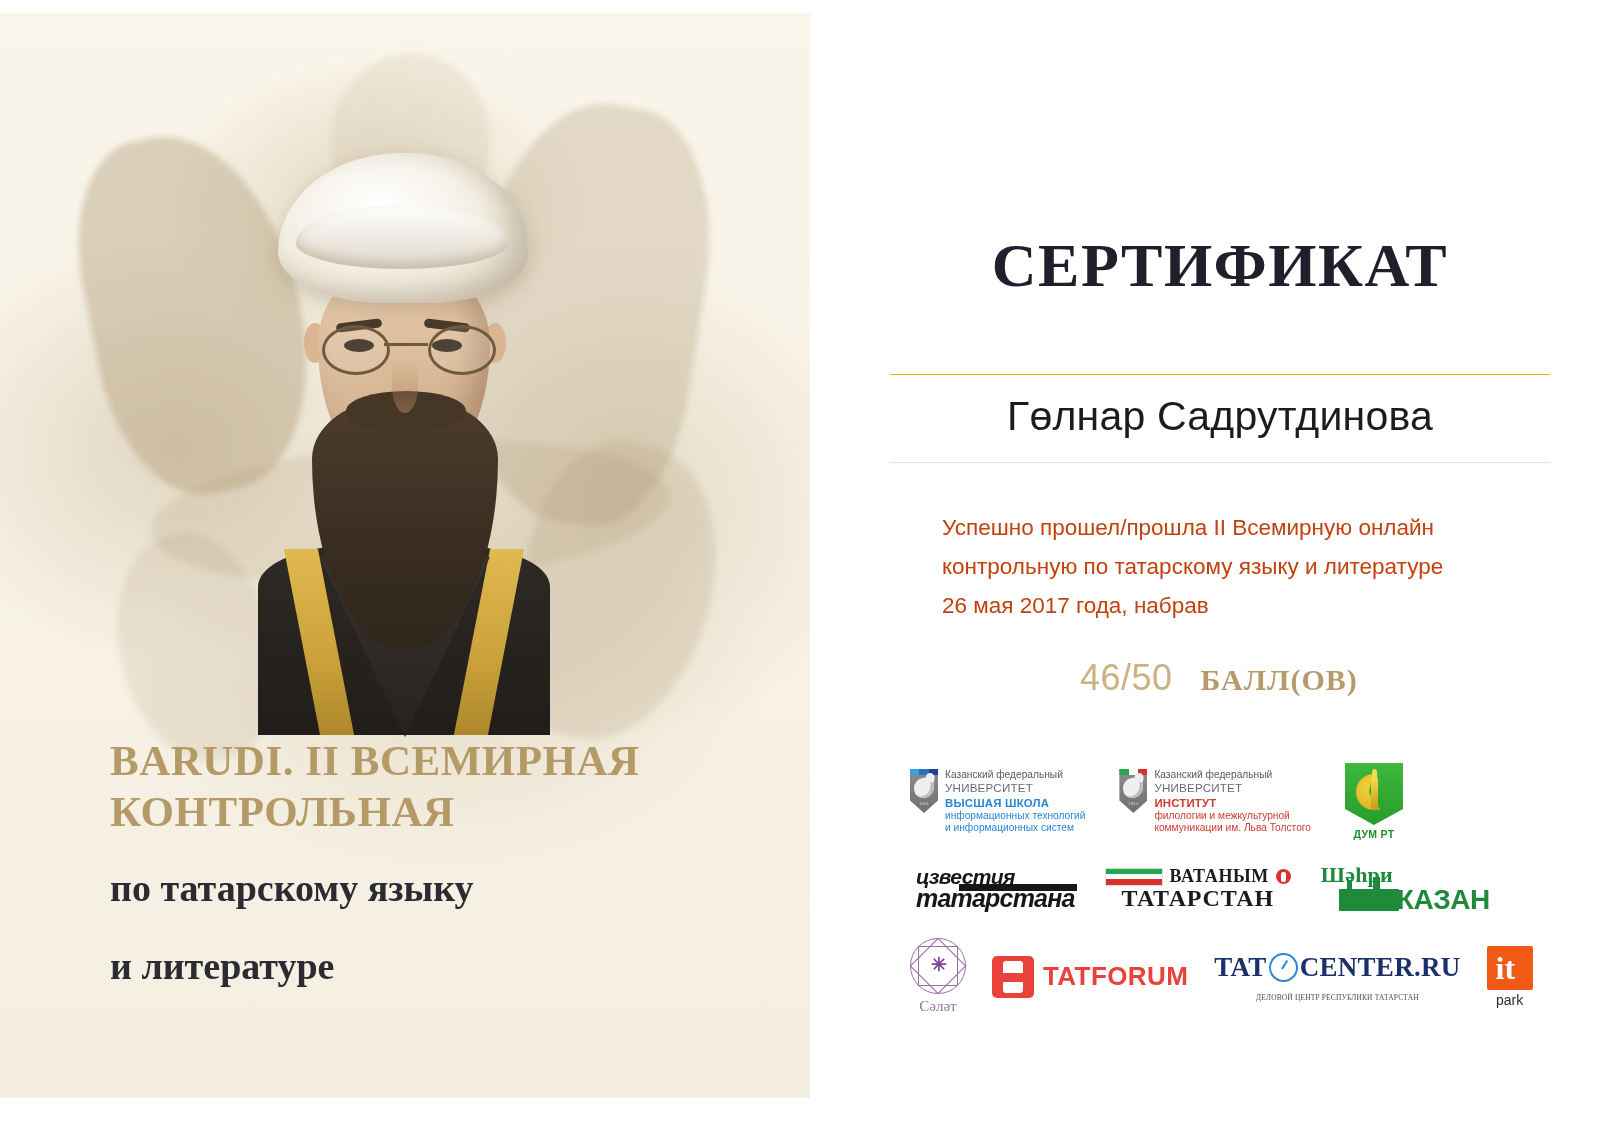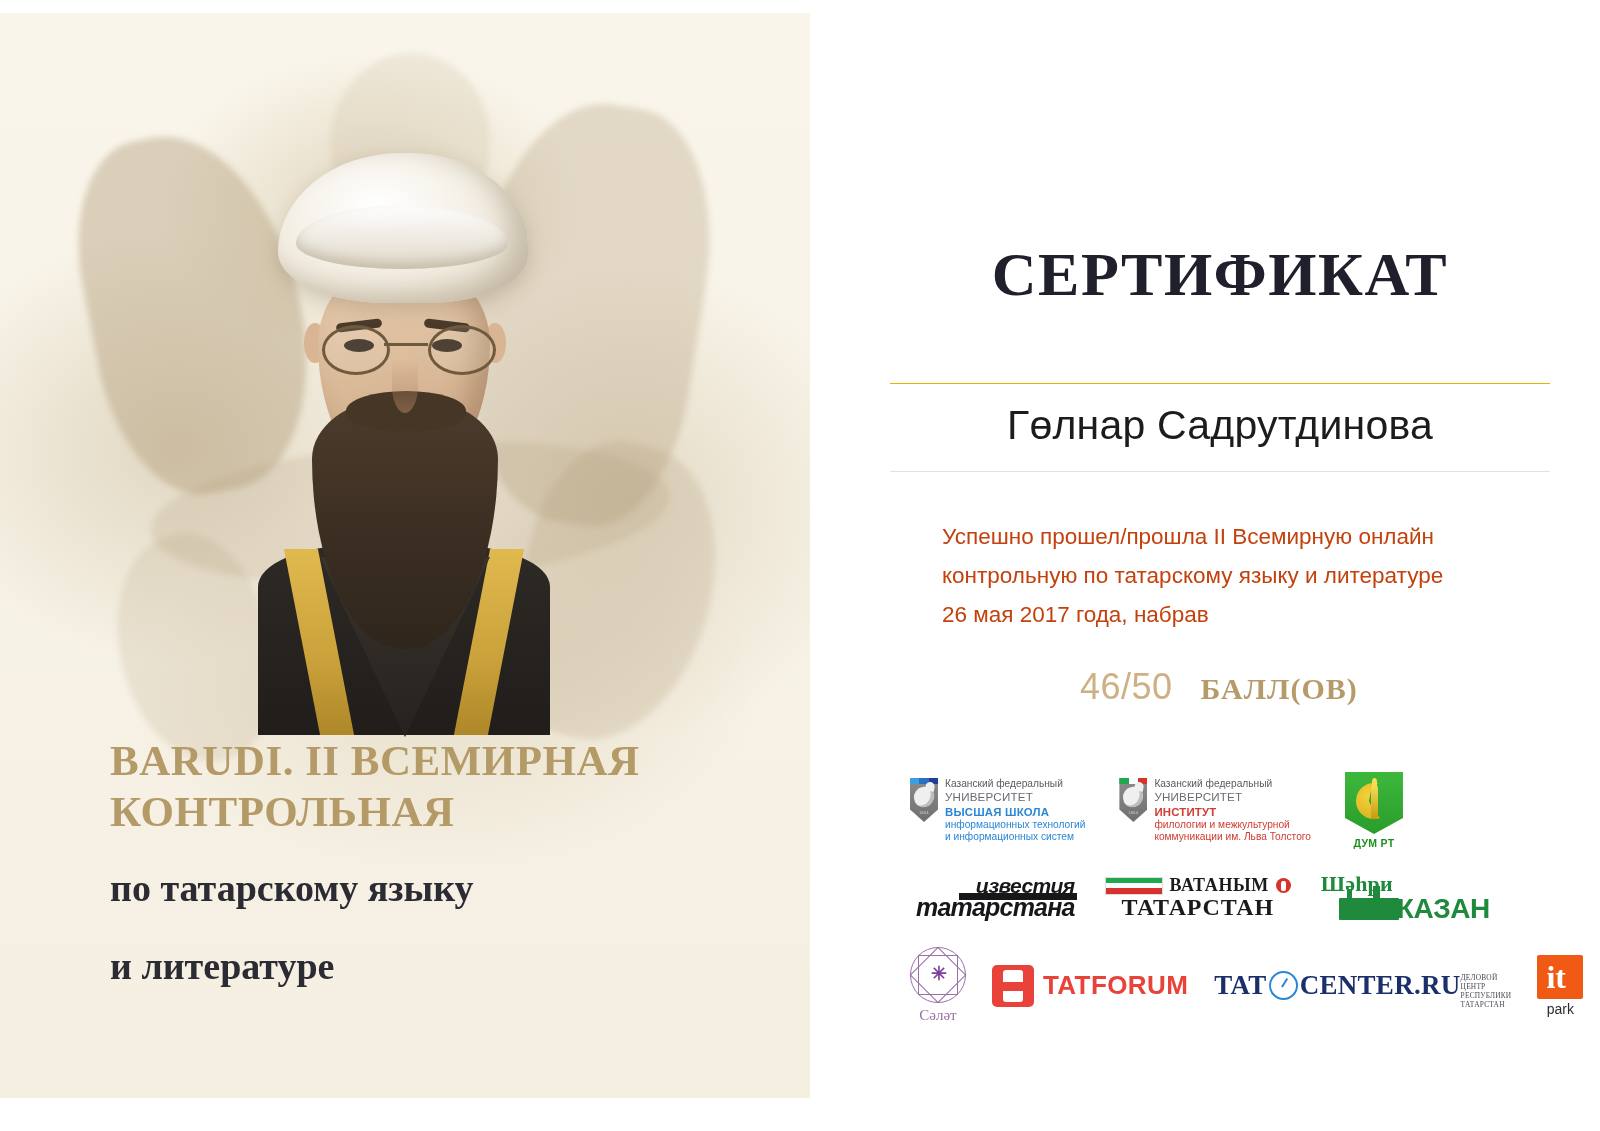--- a/index.html
+++ b/index.html
@@ -108,21 +108,21 @@
     color:#b49a66;font-weight:700;
   }
   .pt-sub{
     margin-top:24px;
     font-family:"Liberation Serif", serif;
     font-size:38px;line-height:54px;font-weight:700;color:#2b2b33;
   }
 
   
   .cert{flex:1;position:relative;}
-  .cert-inner{position:absolute;left:80px;top:17px;width:660px;}
+  .cert-inner{position:absolute;left:80px;top:8px;width:660px;}
 
   .cert-title{
     margin-top:222px;
     text-align:center;
     font-family:"Liberation Serif", serif;
     font-weight:700;
     font-size:62px;
     letter-spacing:1.5px;
     color:#20202c;
   }
@@ -184,21 +184,21 @@
     box-shadow:2px 3px 0 rgba(30,110,30,.45);}
   .dum-shield .moon{position:absolute;left:11px;top:11px;width:36px;height:36px;border-radius:50%;
     background:radial-gradient(circle at 35% 35%,#f2d23a,#d4a817);
     clip-path:polygon(0 0,62% 0,42% 20%,36% 50%,50% 80%,70% 100%,0 100%);}
   .dum-shield .minaret{position:absolute;left:26px;top:13px;width:7px;height:34px;
     background:linear-gradient(180deg,#f6dd55,#c79a12);border-radius:4px 4px 0 0;}
   .dum-shield .minaret:after{content:"";position:absolute;left:1px;top:-7px;width:5px;height:8px;background:#f6dd55;border-radius:50% 50% 0 0;}
   .dum-lbl{font-size:10.5px;font-weight:700;color:#1f8f1f;letter-spacing:.3px;}
 
   .izv{position:relative;}
-  .izv .t1{font-family:"Liberation Sans", sans-serif;font-weight:700;font-style:italic;font-size:21px;letter-spacing:-.6px;color:#17171a;text-align:right;}
+  .izv .t1{font-family:"Liberation Sans", sans-serif;font-weight:700;font-style:italic;font-size:21px;letter-spacing:-.6px;color:#17171a;}
   .izv .t2{font-family:"Liberation Sans", sans-serif;font-weight:700;font-style:italic;font-size:25px;letter-spacing:-.8px;color:#17171a;margin-top:-5px;}
   .izv .rule{position:absolute;right:-2px;top:19px;width:118px;height:7px;background:#17171a;}
 
   .vat{display:flex;flex-direction:column;align-items:center;}
   .vat .top{display:flex;align-items:center;gap:7px;}
   .vat .flag{width:56px;height:16px;background:linear-gradient(180deg,#1fa84c 0 34%,#ffffff 34% 62%,#d8322c 62% 100%);border:1px solid #ddd;}
   .vat .w1{font-family:Liberation Serif, serif;font-weight:700;font-size:18px;letter-spacing:.6px;color:#1b1b1b;}
   .vat .emb{width:15px;height:15px;border-radius:50%;background:#d8322c;position:relative;}
   .vat .emb:after{content:"";position:absolute;left:5px;top:2.5px;width:5px;height:10px;background:#fff;border-radius:2px;}
   .vat .w2{font-family:"Liberation Serif", serif;font-weight:700;font-size:24px;letter-spacing:.8px;color:#1b1b1b;margin-top:-2px;}
@@ -218,21 +218,21 @@
   .salat .star u{transform:rotate(45deg);}
   .salat .star b{position:absolute;left:20px;top:20px;width:12px;height:12px;color:#7d3f9c;font-size:19px;line-height:12px;}
   .salat-lbl{font-family:"Liberation Serif", serif;font-size:15px;color:#9b6fa8;}
 
   .tatforum{display:flex;align-items:center;gap:9px;}
   .tf-mark{width:42px;height:42px;background:#e8423a;border-radius:5px;position:relative;}
   .tf-mark:before{content:"";position:absolute;left:11px;top:5px;width:20px;height:32px;background:#fff;border-radius:3px;}
   .tf-mark:after{content:"";position:absolute;left:5px;top:17px;width:32px;height:9px;background:#e8423a;}
   .tf-txt{font-weight:700;font-size:26px;color:#e8423a;letter-spacing:.4px;}
 
-  .tatcenter{display:flex;flex-direction:row;align-items:center;}
+  .tatcenter{display:flex;flex-direction:column;align-items:center;}
   .tc-top{display:flex;align-items:center;font-family:"Liberation Serif", serif;font-weight:700;font-size:27px;color:#1b2f6b;letter-spacing:.3px;}
   .tc-o{width:25px;height:25px;border:2.5px solid #2a86d6;border-radius:50%;margin:0 2px;position:relative;}
   .tc-o:after{content:"";position:absolute;left:10px;top:4px;width:2px;height:10px;background:#2a86d6;transform:rotate(32deg);transform-origin:bottom;}
   .tc-sub{font-family:"Liberation Serif", serif;font-size:7.4px;color:#4a4a55;letter-spacing:.2px;margin-top:10px;}
 
   .itpark{display:flex;flex-direction:column;align-items:center;}
   .it-mark{width:46px;height:44px;background:#f05a14;position:relative;border-radius:2px;}
   .it-mark span{position:absolute;color:#fff;font-family:"Liberation Serif", serif;font-weight:700;font-size:32px;line-height:44px;left:9px;top:0;}
   .it-lbl{font-size:14px;color:#2b2b33;margin-top:2px;}
 </style>

